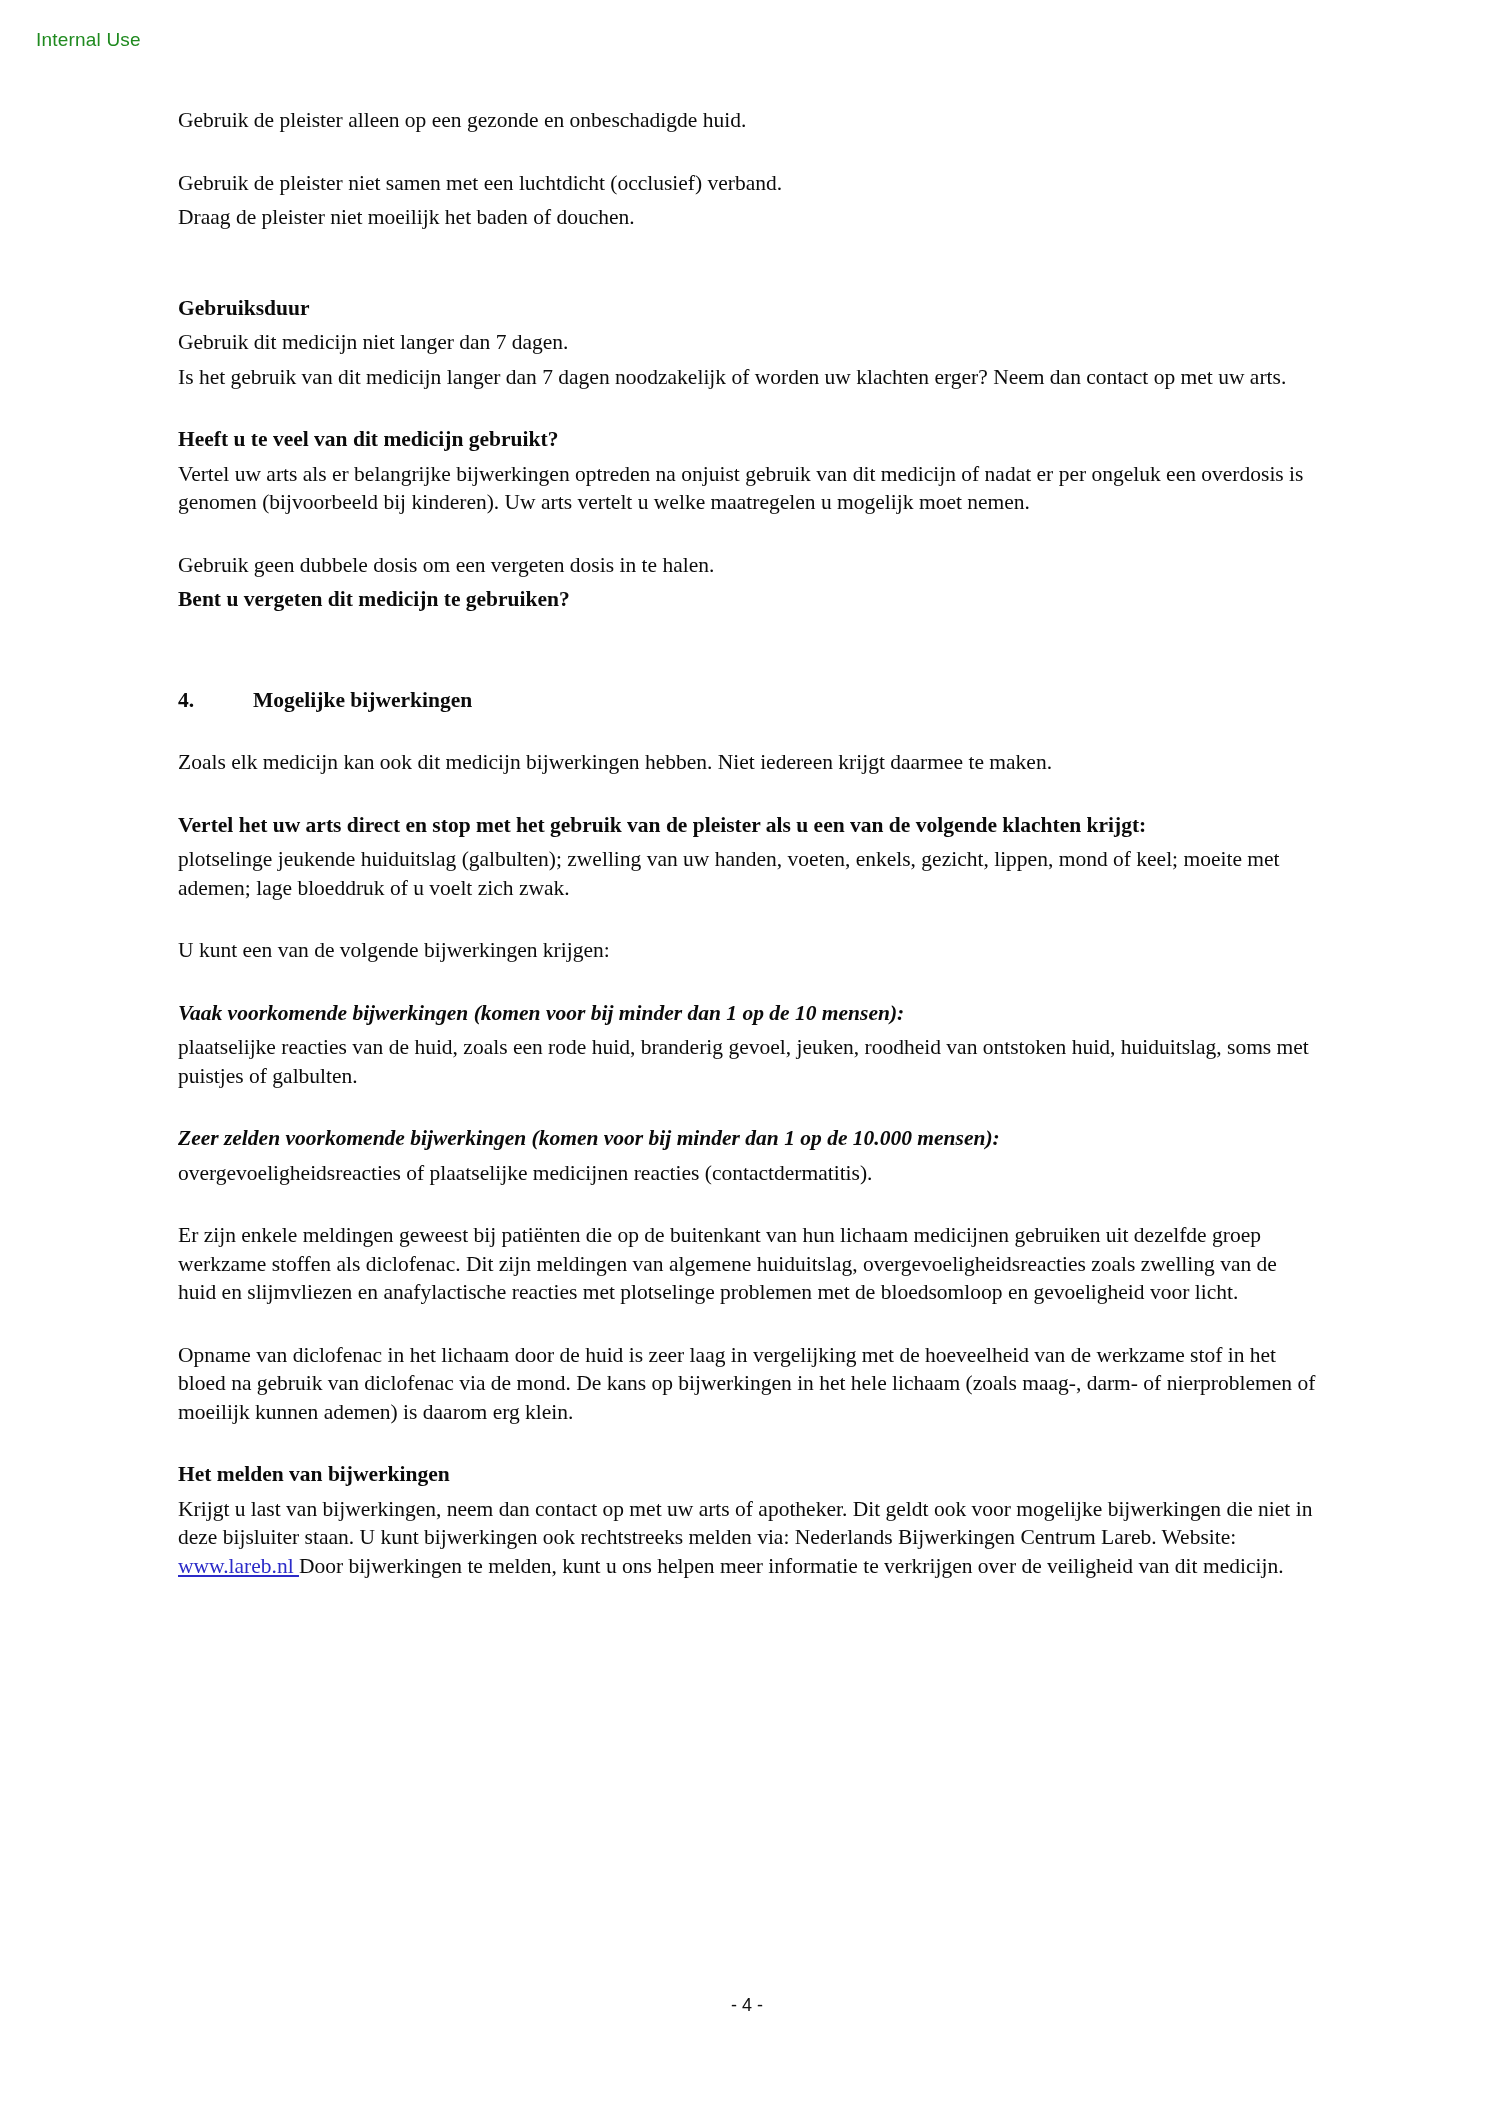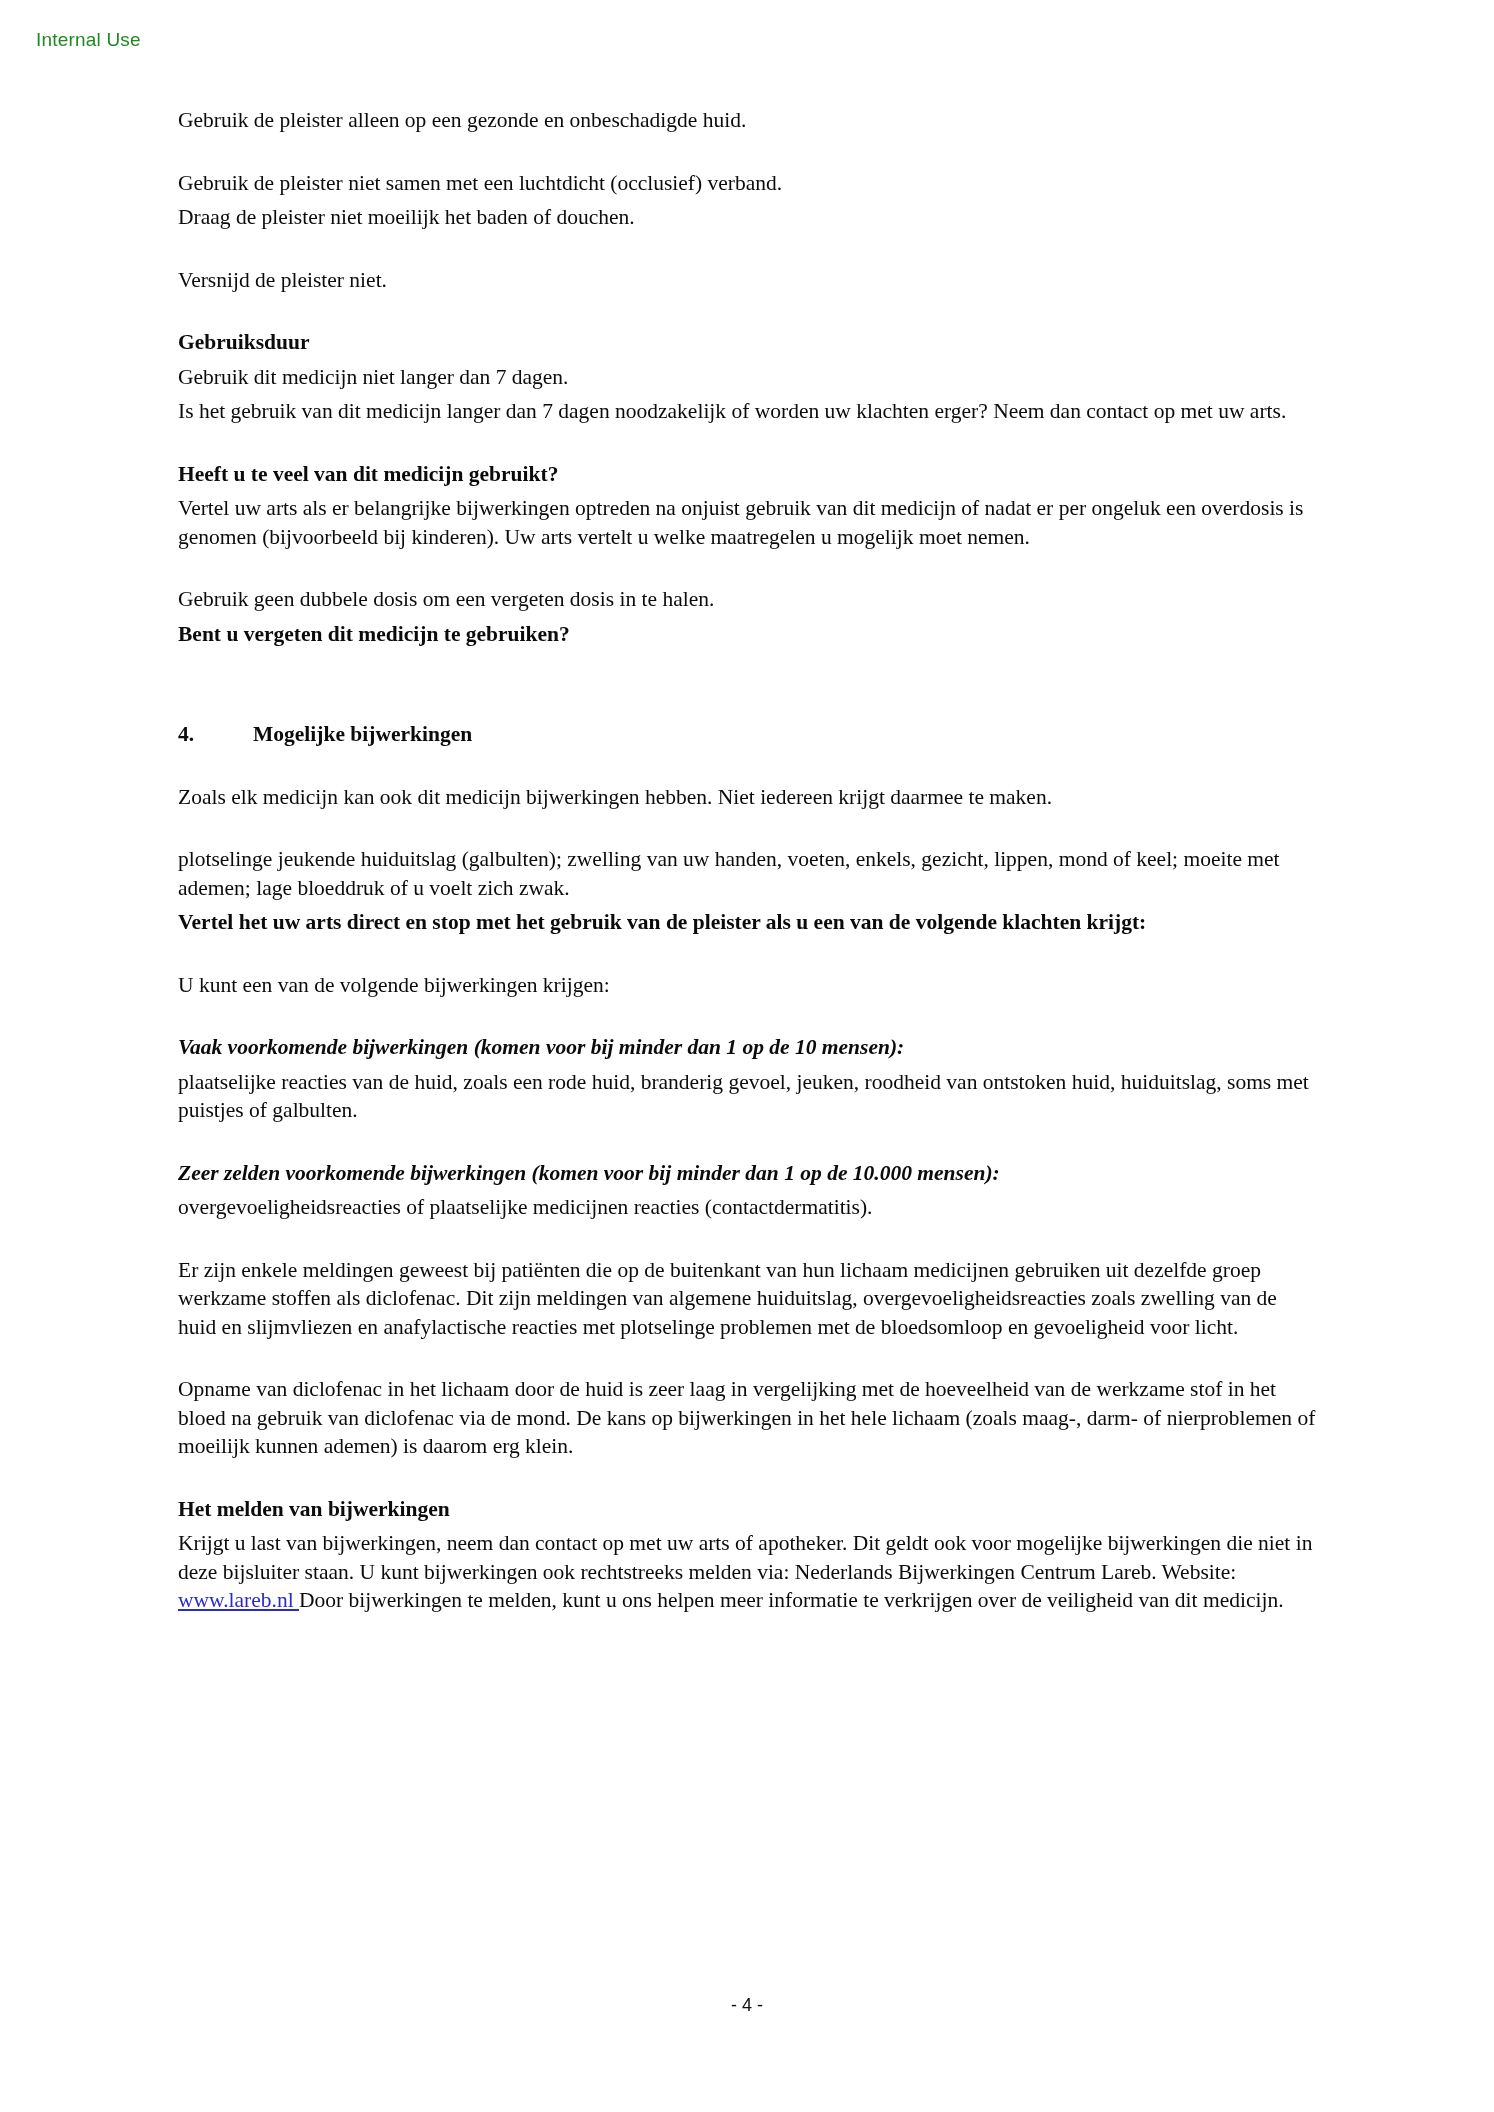--- a/index.html
+++ b/index.html
@@ -95,21 +95,20 @@
 
   <div class="content">
 
     <p class="p">Gebruik de pleister alleen op een gezonde en onbeschadigde huid.</p>
     <div class="gap"></div>
 
     <p class="p">Gebruik de pleister niet samen met een luchtdicht (occlusief) verband.</p>
     <p class="p">Draag de pleister niet moeilijk het baden of douchen.</p>
     <div class="gap"></div>
 
-    <p class="p">Versnijd de pleister niet.</p>
     <div class="gap"></div>
 
     <p class="p bold">Gebruiksduur</p>
     <p class="p">Gebruik dit medicijn niet langer dan 7 dagen.</p>
     <p class="p">Is het gebruik van dit medicijn langer dan 7 dagen noodzakelijk of worden uw klachten erger? Neem dan contact op met uw arts.</p>
     <div class="gap"></div>
 
     <p class="p bold">Heeft u te veel van dit medicijn gebruikt?</p>
     <p class="p">Vertel uw arts als er belangrijke bijwerkingen optreden na onjuist gebruik van dit medicijn of nadat er per ongeluk een overdosis is genomen (bijvoorbeeld bij kinderen). Uw arts vertelt u welke maatregelen u mogelijk moet nemen.</p>
     <div class="gap"></div>
@@ -122,22 +121,22 @@
 
     <div class="section-head">
       <span class="section-num">4.</span>
       <span class="section-title">Mogelijke bijwerkingen</span>
     </div>
     <div class="gap"></div>
 
     <p class="p">Zoals elk medicijn kan ook dit medicijn bijwerkingen hebben. Niet iedereen krijgt daarmee te maken.</p>
     <div class="gap"></div>
 
+    <p class="p bold">Vertel het uw arts direct en stop met het gebruik van de pleister als u een van de volgende klachten krijgt:</p>
     <p class="p">plotselinge jeukende huiduitslag (galbulten); zwelling van uw handen, voeten, enkels, gezicht, lippen, mond of keel; moeite met ademen; lage bloeddruk of u voelt zich zwak.</p>
-    <p class="p bold">Vertel het uw arts direct en stop met het gebruik van de pleister als u een van de volgende klachten krijgt:</p>
     <div class="gap"></div>
 
     <p class="p">U kunt een van de volgende bijwerkingen krijgen:</p>
     <div class="gap"></div>
 
     <p class="p bolditalic">Vaak voorkomende bijwerkingen (komen voor bij minder dan 1 op de 10 mensen):</p>
     <p class="p">plaatselijke reacties van de huid, zoals een rode huid, branderig gevoel, jeuken, roodheid van ontstoken huid, huiduitslag, soms met puistjes of galbulten.</p>
     <div class="gap"></div>
 
     <p class="p bolditalic">Zeer zelden voorkomende bijwerkingen (komen voor bij minder dan 1 op de 10.000 mensen):</p>

